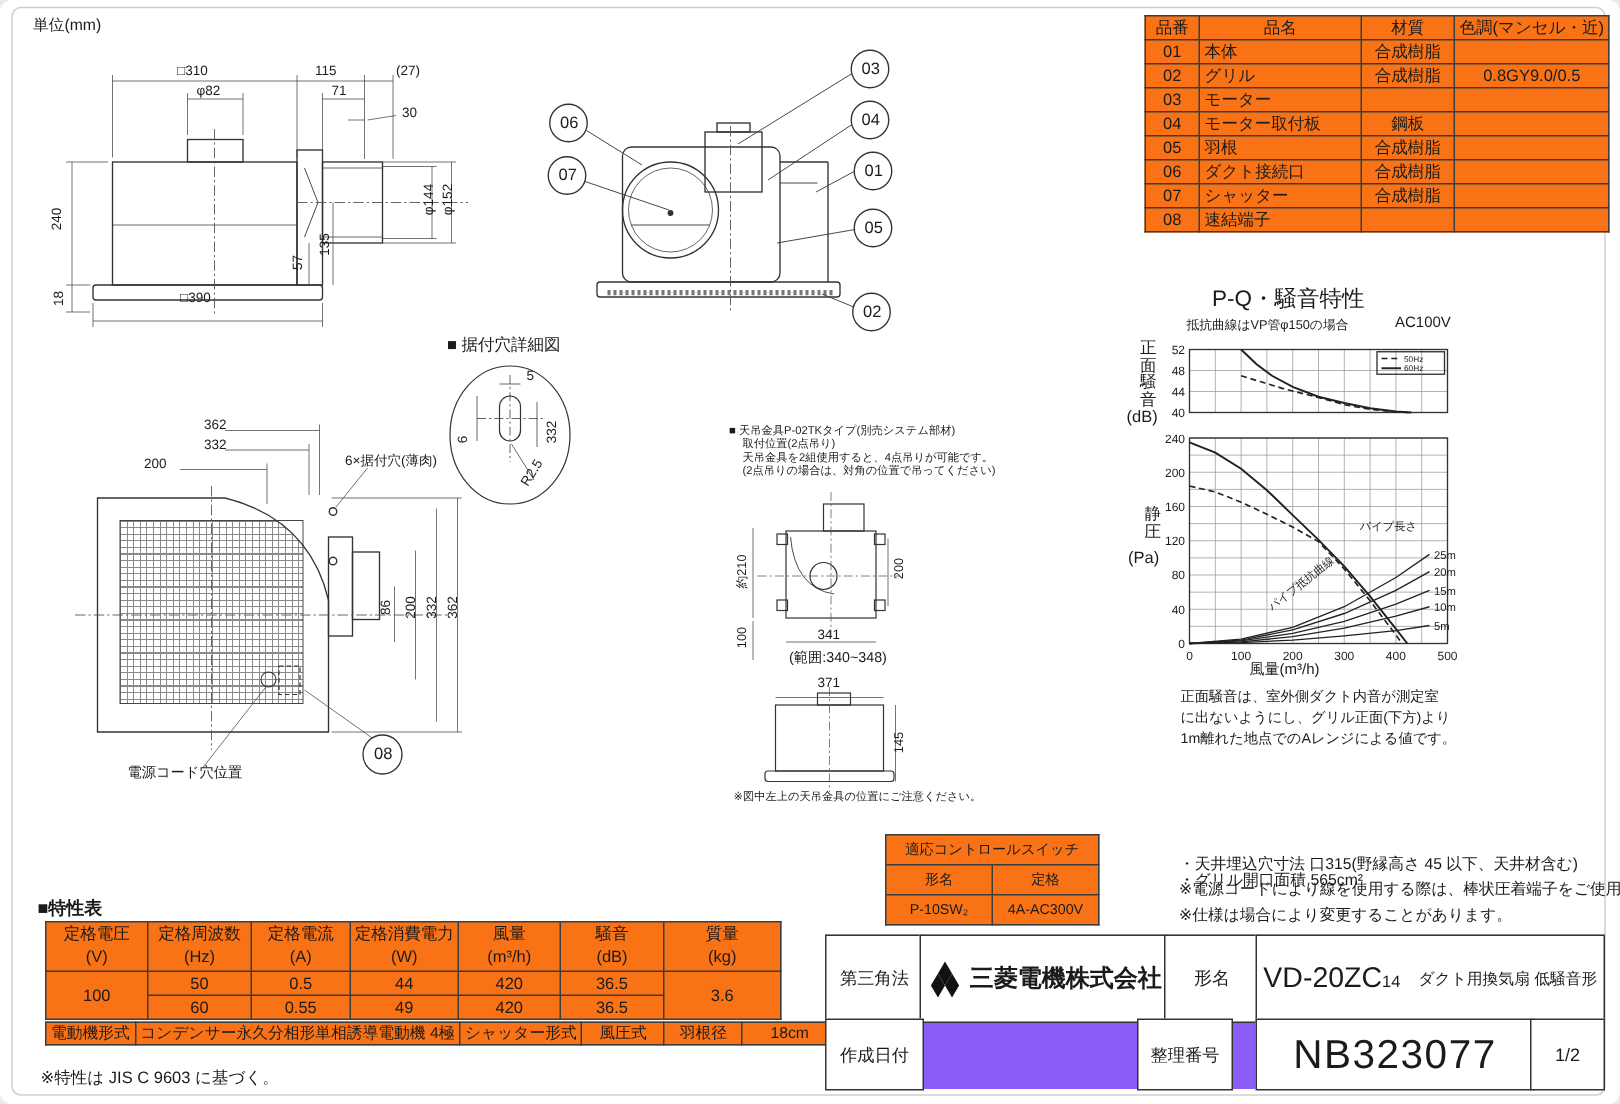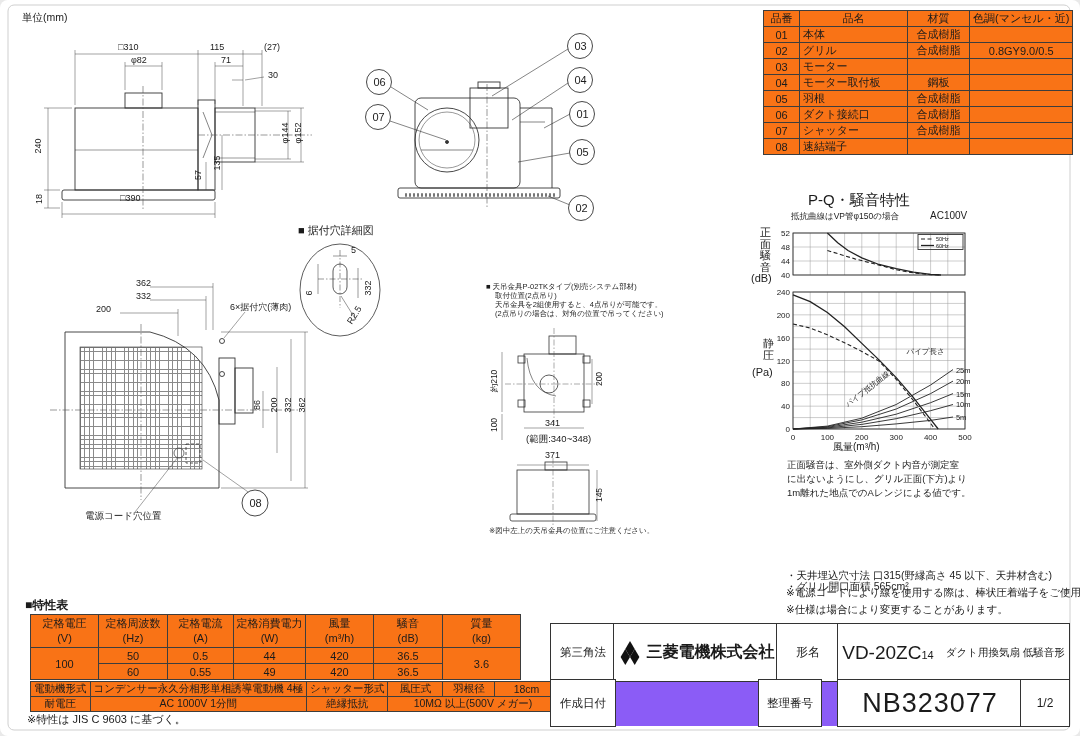--- a/index.html
+++ b/index.html
@@ -411,20 +411,39 @@
         </tr>
         <tr>
           <td>08</td>
           <td>速結端子</td>
           <td></td>
           <td></td>
         </tr>
       </tbody>
   </table>
 
+  <table id="ctrl-table" style="left:590px;top:556px;">
+    <colgroup>
+        <col style="width:71px">
+        <col style="width:71px">
+      </colgroup>
+    <tbody>
+        <tr>
+          <th colspan="2">適応コントロールスイッチ</th>
+        </tr>
+    <tr>
+      <td>形名</td>
+      <td>定格</td>
+    </tr>
+    <tr>
+      <td>P-10SW₂</td>
+      <td>4A-AC300V</td>
+    </tr>
+  </tbody>
+    </table>
 
   <span class="lbl" style="left:25px;top:599px;font-size:12px;font-weight:bold;">■特性表</span>
   <table id="spec-table" style="left:30px;top:614px;">
     <colgroup>
         <col style="width:68px">
         <col style="width:69px">
         <col style="width:66px">
         <col style="width:72px">
         <col style="width:68px">
         <col style="width:69px">
@@ -490,26 +509,20 @@
       </colgroup>
     <tbody>
         <tr>
       <td>電動機形式</td>
       <td>コンデンサー永久分相形単相誘導電動機 4極</td>
       <td>シャッター形式</td>
       <td>風圧式</td>
       <td>羽根径</td>
       <td>18cm</td>
     </tr>
-    <tr>
-      <td>耐電圧</td>
-      <td>AC 1000V 1分間</td>
-      <td>絶縁抵抗</td>
-      <td colspan="3">10MΩ 以上(500V メガー)</td>
-    </tr>
   </tbody>
     </table>
   <span class="lbl" style="left:27px;top:713px;font-size:11px;">※特性は JIS C 9603 に基づく。</span>
 
   <div class="tb" style="left:550px;top:623px;width:519px;height:103px;">
     <div class="tbc" style="left:0;top:0;width:64px;height:57px;font-size:11.5px;">第三角法</div>
     <div class="tbc" style="left:63px;top:0;width:164px;height:57px;gap:5px;">
       <svg width="24" height="26" viewBox="0 0 24 26">
         <polygon points="12,1 16.7,9 12,17 7.3,9" fill="#111"></polygon>
         <polygon points="7.3,9 12,17 7.3,25 2.6,17" fill="#111"></polygon>

